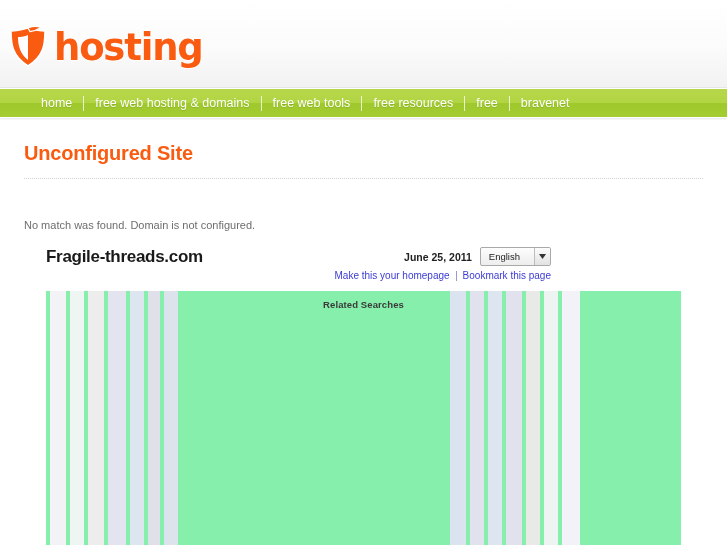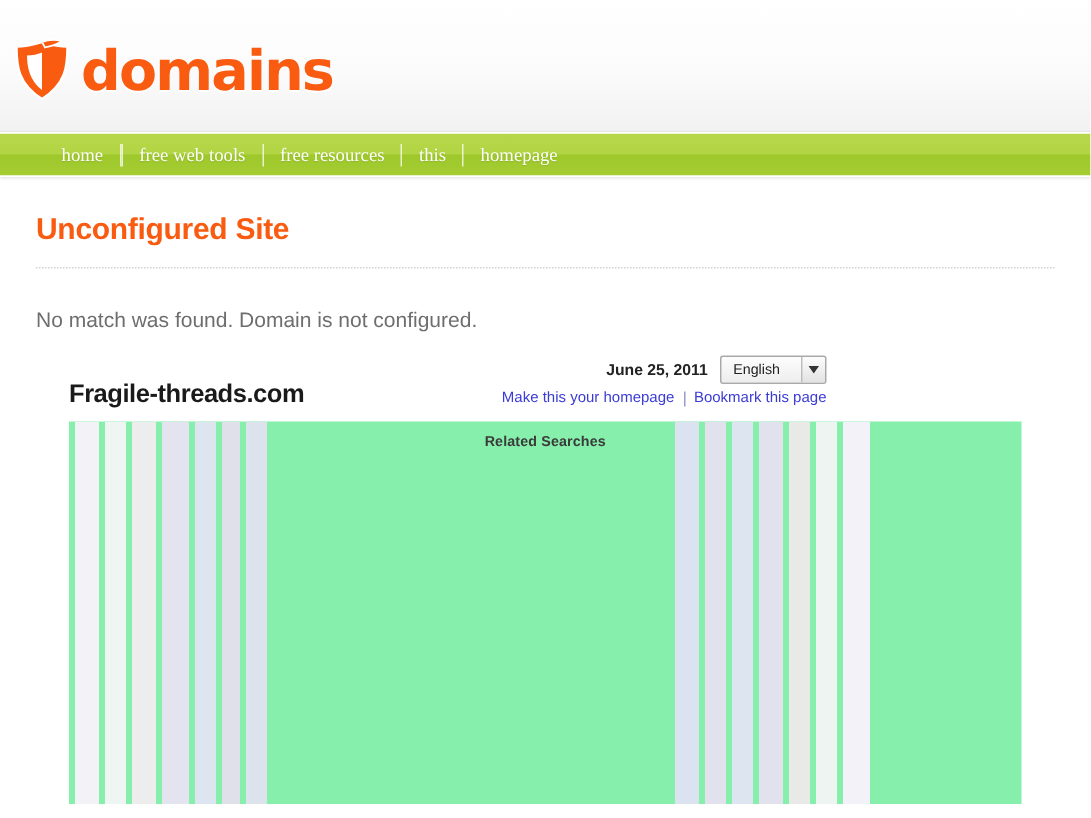--- a/index.html
+++ b/index.html
@@ -56,21 +56,20 @@
     border-bottom: 1px solid #ffffff;
     box-shadow: 0 1px 2px rgba(0,0,0,0.10);
     box-sizing: border-box;
   }
   .nav {
     display: flex;
     align-items: center;
     height: 100%;
     padding-left: 30px;
     box-sizing: border-box;
-    font-family: Liberation Serif, serif;
   }
   .nav-item {
     color: #ffffff;
     font-size: 12.5px;
     text-decoration: none;
     padding: 0 11px;
     line-height: 1;
     white-space: nowrap;
     text-shadow: 0 1px 1px rgba(0,0,0,0.12);
   }
@@ -92,43 +91,42 @@
     padding-bottom: 13px;
     letter-spacing: -0.2px;
   }
   .title-rule {
     border: 0;
     border-top: 1px dotted #d2d2d2;
     margin: 0;
   }
   .page-note {
     color: #6e6e6e;
-    font-size: 14px;
-    margin: 26px 0 0 0;
+    font-size: 11px;
+    margin: 40px 0 0 0;
   }
 
   
   .parked {
     margin: 16px 0 0 0;
     padding: 0 22px;
     position: relative;
   }
   .parked-head {
     position: relative;
     height: 34px;
   }
   .domain-name {
     position: absolute;
     left: 0;
     top: 0;
     font-size: 17px;
     font-weight: bold;
     color: #1a1a1a;
     letter-spacing: -0.3px;
-    margin-top: 16px;
   }
   .head-right {
     position: absolute;
     right: 130px;
     top: 0;
     text-align: right;
     width: 270px;
   }
   .head-row1 {
     display: flex;
@@ -236,36 +234,37 @@
 
 <div class="site-header">
   <a class="logo" href="#">
     <span class="logo-mark">
       <svg class="logo-mark" viewBox="0 0 40 42" xmlns="http://www.w3.org/2000/svg">
         <path d="M20 2 C13 4 7 5 3 5 C3 18 4 30 20 40 C36 30 37 18 37 5 C33 5 27 4 20 2 Z" fill="#f95c11" stroke="#ffffff" stroke-width="1.6"></path>
         <path d="M20 9 L20 34 C12 28 10 19 10 11 C13.5 11 17 10.4 20 9 Z" fill="#ffffff"></path>
         <path d="M20 2 C24 0.5 29 0 33 1.5 C30 3.5 26 5 22 5.6 Z" fill="#f95c11" stroke="#ffffff" stroke-width="1.2"></path>
       </svg>
     </span>
-    <span class="logo-word">domains</span>
+    <span class="logo-word">hosting</span>
   </a>
 </div>
 
 <div class="nav-wrap">
   <div class="nav">
     <a class="nav-item" href="#">home</a>
     <span class="nav-sep"></span>
+    <a class="nav-item" href="#">free web hosting &amp; domains</a>
     <span class="nav-sep"></span>
     <a class="nav-item" href="#">free web tools</a>
     <span class="nav-sep"></span>
     <a class="nav-item" href="#">free resources</a>
     <span class="nav-sep"></span>
-    <a class="nav-item" href="#">this</a>
-    <span class="nav-sep"></span>
-    <a class="nav-item" href="#">homepage</a>
+    <a class="nav-item" href="#">free</a>
+    <span class="nav-sep"></span>
+    <a class="nav-item" href="#">bravenet</a>
   </div>
 </div>
 
 <div class="page">
 
   <h1 class="page-title">Unconfigured Site</h1>
   <hr class="title-rule">
   <p class="page-note">No match was found. Domain is not configured.</p>
 
   <div class="parked">

